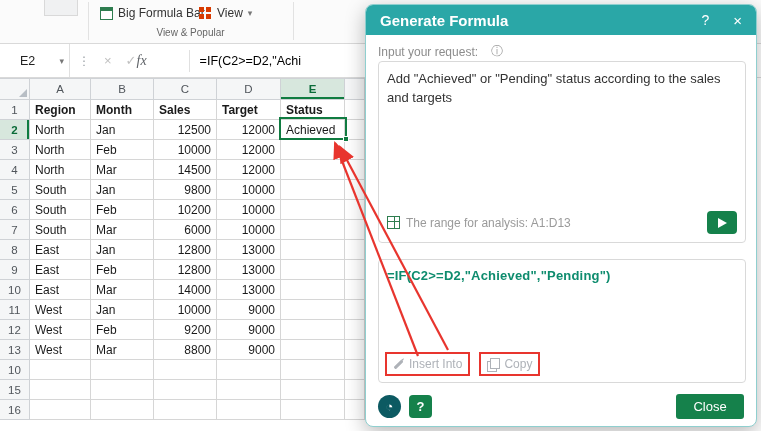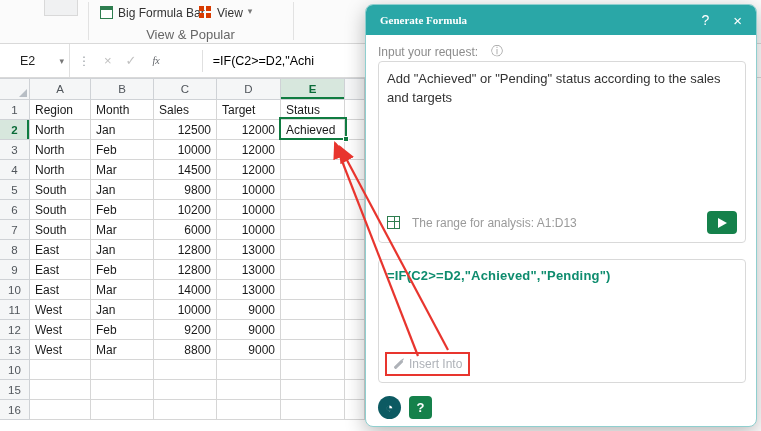--- a/index.html
+++ b/index.html
@@ -3,65 +3,65 @@
 <meta charset="utf-8">
 <style>
   * { box-sizing: border-box; margin: 0; padding: 0; }
   body { font-family: "Liberation Sans", sans-serif; background: #fff; }
   #screen { position: relative; width: 761px; height: 431px; overflow: hidden; background: #fff; }
 
   
   #ribbon { position: absolute; left: 0; top: 0; width: 761px; height: 44px; background: #fbfbfb; border-bottom: 1px solid #d9d9d9; }
   .rib-frag { position: absolute; left: 44px; top: 0; width: 34px; height: 16px; background: #f0f1f2; border: 1px solid #d9d9d9; border-top: none; }
   .rib-sep { position: absolute; top: 2px; width: 1px; height: 38px; background: #e2e2e2; }
-  .rib-item { position: absolute; top: 6px; display: flex; align-items: flex-start; gap: 5px; font-size: 12px; color: #333; cursor: pointer; }
+  .rib-item { position: absolute; top: 6px; display: flex; align-items: center; gap: 5px; font-size: 12px; color: #333; cursor: pointer; }
   .bfb-ic { width: 13px; height: 13px; border: 1px solid #2e7d4f; background: linear-gradient(#2e7d4f 0 3px, #fff 3px); }
   .view-ic { width: 5px; height: 5px; background: #D83B01; box-shadow: 7px 0 #D83B01, 0 7px #D83B01, 7px 7px #D83B01; margin: 0 8px 7px 0; }
   .chev { color: #777; font-size: 9px; }
-  .rib-group-label { position: absolute; left: 88px; top: 27px; width: 205px; text-align: center; font-size: 13px; color: #666; }
+  .rib-group-label { position: absolute; left: 88px; top: 27px; width: 205px; text-align: center; font-size: 10px; color: #666; }
 
   
   #fbar { position: absolute; left: 0; top: 44px; width: 761px; height: 34px; background: #fff; border-bottom: 1px solid #d9d9d9; display: flex; align-items: center; }
   #namebox { width: 70px; height: 100%; display: flex; align-items: center; padding-left: 20px; font-size: 12.5px; color: #222; border-right: 1px solid #e0e0e0; cursor: pointer; }
   #namebox .chev { margin-left: auto; margin-right: 5px; }
   .fb-ic { font-size: 13px; color: #c0c0c0; margin-left: 14px; }
   .fb-dots { color: #9aa0a6; font-size: 12px; margin-left: 8px; }
-  .fb-fx { font-style: italic; font-family: "Liberation Serif", serif; color: #5f6368; font-size: 10px; margin-left: 16px; }
+  .fb-fx { font-style: italic; font-family: "Liberation Serif", serif; color: #5f6368; font-size: 14px; margin-left: 0; }
   .fb-sep { width: 1px; height: 22px; background: #e0e0e0; margin-left: 42px; }
   #fbar-formula { margin-left: 10px; font-size: 12.5px; color: #000; white-space: nowrap; }
 
   
   #grid { position: absolute; left: 0; top: 78px; display: grid; grid-template-columns: 30px 61px 63px 63px 64px 64px 20px; grid-template-rows: 21px repeat(16, 20px); border-top: 1px solid #cfd2d6; background: #fff; }
   .gc { border-right: 1px solid #d6d6d6; border-bottom: 1px solid #d6d6d6; font-size: 12px; color: #1a1a1a; display: flex; align-items: center; padding: 0 5px; background: #fff; overflow: hidden; white-space: nowrap; }
   .hd { background: #f5f6f7; color: #50555b; justify-content: center; padding: 0; font-size: 11.5px; border-color: #cfd2d6; cursor: pointer; }
   .hlc { background: #D7E7DD; color: #0A6B38; font-weight: 600; box-shadow: inset 0 -2px 0 #107C41; }
   .hlr { background: #D7E7DD; color: #0A6B38; font-weight: 600; box-shadow: inset -2px 0 0 #107C41; }
-  .b { font-weight: 400; }
+  .b { font-weight: 700; }
   .num { justify-content: flex-end; }
   .corner { position: relative; }
   .corner::after { content: ""; position: absolute; right: 2px; bottom: 2px; border-left: 8px solid transparent; border-bottom: 8px solid #b8bec5; }
 
   
   #sel { position: absolute; left: 279px; top: 117px; width: 68px; height: 23px; border: 2px solid #107C41; pointer-events: none; z-index: 5; }
   #sel .handle { position: absolute; right: -4px; bottom: -4px; width: 6px; height: 6px; background: #107C41; border: 1px solid #fff; }
 
   
   #dialog { position: absolute; left: 365px; top: 4px; width: 392px; height: 423px; background: #fff; border: 1px solid #8fcfcf; border-radius: 8px; box-shadow: 0 6px 20px rgba(0,0,0,.28); z-index: 10; overflow: hidden; }
   #dlg-title { height: 30px; background: #2AA7A7; display: flex; align-items: center; padding: 0 14px; color: #fff; }
-  #dlg-title .t { font-size: 11px; font-weight: 600; font-family: Liberation Serif, serif; }
+  #dlg-title .t { font-size: 15px; font-weight: 600; }
   #dlg-title .h { margin-left: auto; font-size: 14px; cursor: pointer; }
   #dlg-title .x { margin-left: 24px; font-size: 15px; cursor: pointer; }
   #dlg-body { position: relative; height: 393px; }
 
   .req-label { position: absolute; left: 12px; top: 8px; display: flex; align-items: center; gap: 13px; font-size: 12px; color: #8c8c8c; }
   .info-ic { font-size: 12px; color: #9e9e9e; }
 
   #input-box { position: absolute; left: 12px; top: 26px; width: 368px; height: 182px; border: 1px solid #d9d9d9; border-radius: 4px; padding: 8px; display: flex; flex-direction: column; cursor: text; }
   #req-text { font-size: 13px; color: #333; line-height: 1.45; }
-  .range-row { margin-top: auto; display: flex; align-items: center; gap: 12px; font-size: 12px; color: #9a9a9a; }
+  .range-row { margin-top: auto; display: flex; align-items: center; gap: 6px; font-size: 12px; color: #9a9a9a; }
   .range-ic { width: 13px; height: 13px; border: 1px solid #2e7d4f; background-image: linear-gradient(#2e7d4f,#2e7d4f), linear-gradient(#2e7d4f,#2e7d4f); background-size: 100% 1px, 1px 100%; background-position: 0 4px, 6px 0; background-repeat: no-repeat; }
   #send-btn { margin-left: auto; width: 30px; height: 23px; background: #15814B; border: none; border-radius: 4px; display: flex; align-items: center; justify-content: center; cursor: pointer; }
   #send-btn .tri { width: 0; height: 0; border-left: 9px solid #fff; border-top: 5px solid transparent; border-bottom: 5px solid transparent; }
 
   #result-box { position: absolute; left: 12px; top: 224px; width: 368px; height: 124px; border: 1px solid #d9d9d9; border-radius: 4px; padding: 8px; }
   #result-formula { font-size: 13px; color: #0E8C6E; font-weight: 600; letter-spacing: .2px; }
   .actions { position: absolute; left: 6px; bottom: 6px; display: flex; align-items: center; gap: 9px; }
   .action { display: flex; align-items: center; gap: 5px; font-size: 12px; color: #aeb2b8; background: #fff; border: 2px solid #E8352E; padding: 3px 6px; cursor: pointer; font-family: inherit; }
   .icon-pencil { width: 11px; height: 3px; background: #aeb2b8; transform: rotate(-45deg); border-radius: 1px; position: relative; }
   .icon-pencil::after { content: ""; position: absolute; right: -3px; top: 0; border-top: 1.5px solid transparent; border-bottom: 1.5px solid transparent; border-left: 3px solid #aeb2b8; }
@@ -263,30 +263,35 @@
         </div>
       </div>
 
       <div id="result-box">
         <div id="result-formula">=IF(C2&gt;=D2,"Achieved","Pending")</div>
         <div class="actions">
           <button class="action">
             <span class="icon-pencil"></span>
             <span>Insert Into</span>
           </button>
+          <button class="action">
+            <span class="icon-copy"></span>
+            <span>Copy</span>
+          </button>
         </div>
       </div>
 
       <div id="dlg-footer">
         <span id="hist-btn">
             <span>◔</span>
           </span>
         <span id="help-btn">
             <span>?</span>
           </span>
+        <button id="close-btn">Close</button>
       </div>
     </div>
   </div>
 
   <svg id="arrows" width="761" height="431">
     <defs>
       <marker id="ah" markerWidth="9" markerHeight="8" refX="7" refY="3.5" orient="auto">
         <path d="M0,0 L8,3.5 L0,7 Z" fill="#E8352E"></path>
       </marker>
     </defs>

